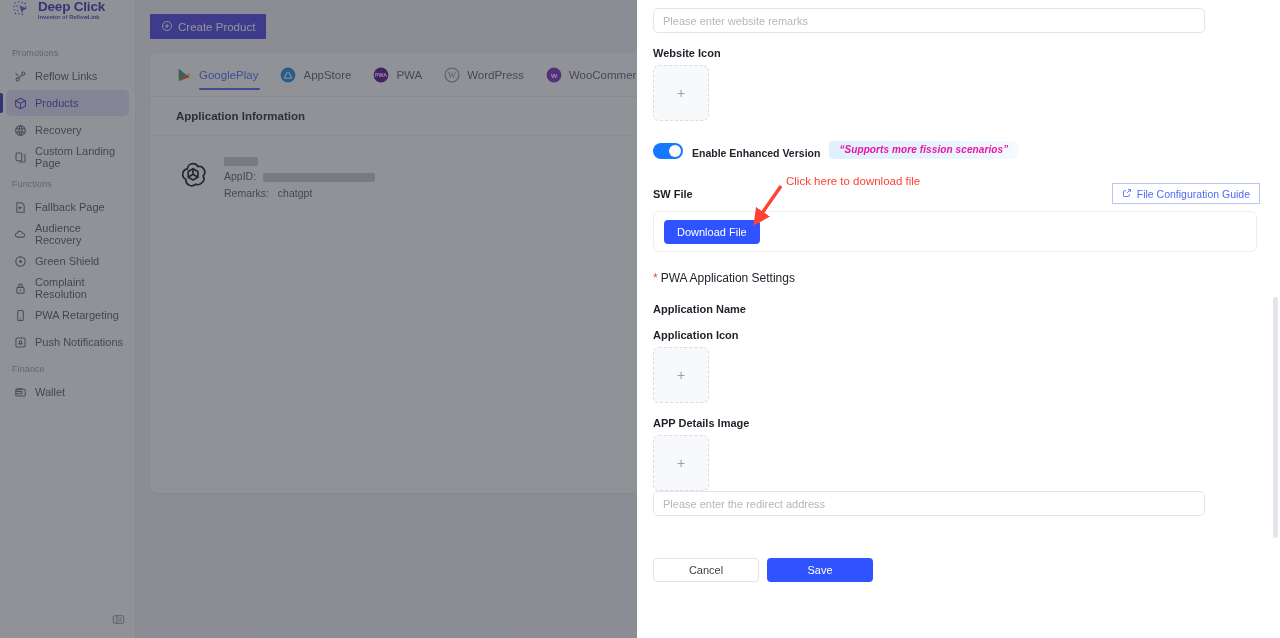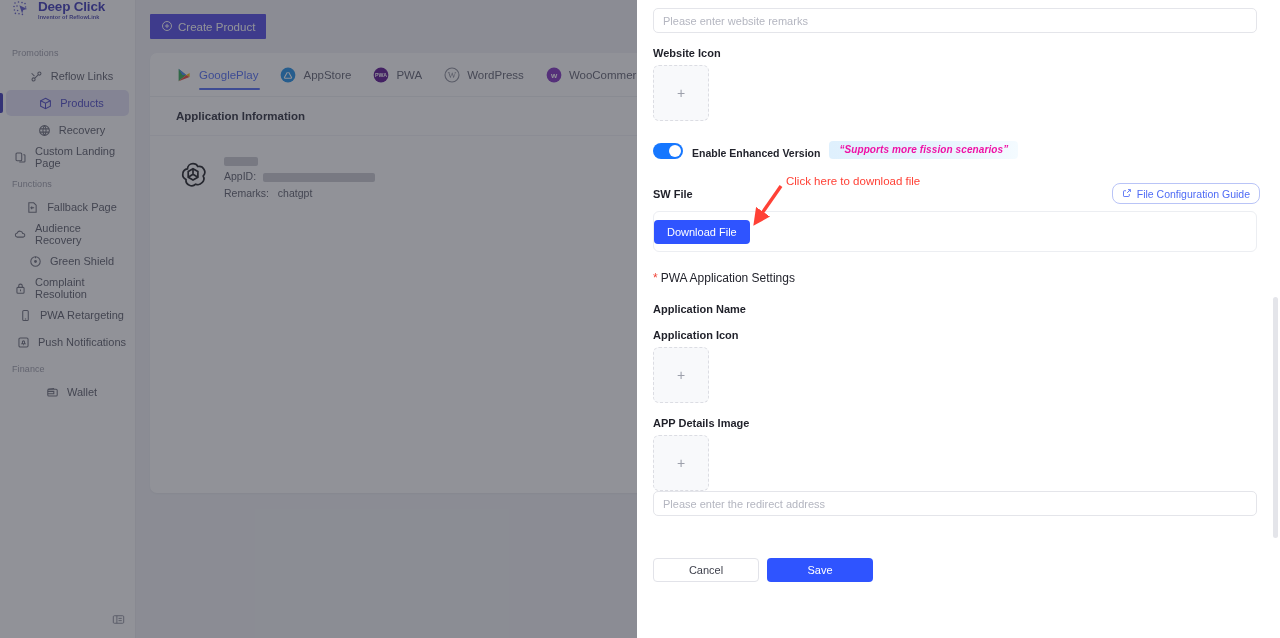--- a/index.html
+++ b/index.html
@@ -23,21 +23,20 @@
   .logo-sub { font-size: 5.5px; font-weight: bold; color: #4b48b0; letter-spacing: .1px; margin-top: 1.5px; }
 
   .nav-section {
     font-size: 9px; color: #9b9ca8; padding: 8px 0 4px 12px; letter-spacing: .1px;
   }
   .nav-item {
     display: flex; align-items: center; gap: 8px;
     height: 26px; margin: 1px 6px; padding-left: 8px;
     border-radius: 5px; font-size: 11px; color: #5a5c68; cursor: pointer;
     position: relative;
-    justify-content: center;
   }
   .nav-item .ico { width: 13px; height: 13px; flex: none; display: block; color: #6b6d7a; }
   .nav-item.active { background: #e3e2f7; color: #4945c4; font-weight: 500; }
   .nav-item.active .ico { color: #4945c4; }
   .nav-item.active::before {
     content: ""; position: absolute; left: -6px; top: 3px; bottom: 3px;
     width: 3px; border-radius: 0 2px 2px 0; background: #3b37b8;
   }
   .collapse-btn {
     position: absolute; left: 108px; bottom: 9px; width: 20px; height: 20px;
@@ -89,21 +88,21 @@
 
   
   .drawer {
     position: absolute; right: 0; top: 0; width: 643px; height: 638px;
     background: #ffffff; overflow: hidden;
   }
   .drawer-body { position: absolute; inset: 0; padding: 8px 20px 0 16px; }
 
   .field-label { font-size: 11px; font-weight: bold; color: #1f2029; margin: 0 0 6px; }
   .txt-input {
-    width: 604px; height: 25px; border: 1px solid #e4e5ea; border-radius: 5px;
+    width: 552px; height: 25px; border: 1px solid #e4e5ea; border-radius: 5px;
     background: #fff; font-size: 11px; color: #2b2d3a; padding: 0 9px;
     font-family: inherit;
   }
   .txt-input::placeholder { color: #b4b6c0; }
   .uploader {
     width: 56px; height: 56px; border: 1px dashed #dcdde3; border-radius: 6px;
     background: #f8f9fb; display: flex; align-items: center; justify-content: center;
     color: #9da0ab; font-size: 14px; cursor: pointer;
   }
 
@@ -119,27 +118,27 @@
   .toggle-label { font-size: 10.5px; font-weight: bold; color: #23242d; }
   .promo-pill {
     padding: 3px 10px 4px; border-radius: 4px; font-size: 10px; font-style: italic;
     font-weight: bold; color: #ef12a6; letter-spacing: .1px;
     background: linear-gradient(90deg,#dff0fd 0%,#e7f3fe 55%,#f4fbff 100%);
   }
 
   .sw-head { display: flex; align-items: center; justify-content: space-between; }
   .guide-btn {
     display: inline-flex; align-items: center; gap: 5px;
-    height: 21px; padding: 0 9px; border: 1px solid #b9c4f7; border-radius: 8px;
+    height: 21px; padding: 0 9px; border: 1px solid #b9c4f7; border-radius: 0;
     background: #fff; color: #4f6bf5; font-size: 10.5px; cursor: pointer;
     font-family: inherit;
   }
   .sw-box {
     width: 604px; height: 41px; border: 1px solid #eceef2; border-radius: 6px;
-    display: flex; align-items: center; 
+    display: flex; align-items: center; padding-left: 10px;
   }
   .dl-btn {
     height: 24px; padding: 0 13px; border: none; border-radius: 4px;
     background: #2f54ff; color: #fff; font-size: 11px; cursor: pointer;
     font-family: inherit;
   }
   .req-title { font-size: 12px; color: #23242d; }
   .req-star { color: #f04438; margin-right: 3px; }
 
   .footer-btns { display: flex; gap: 8px; }

